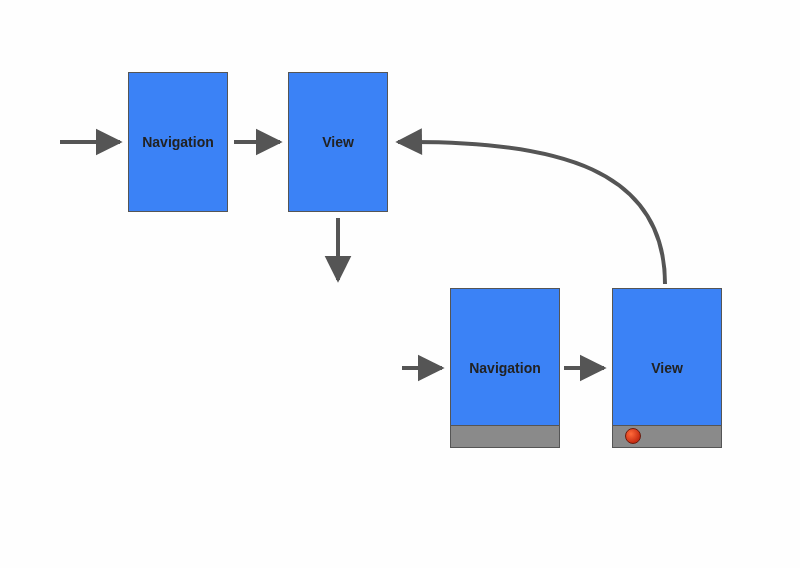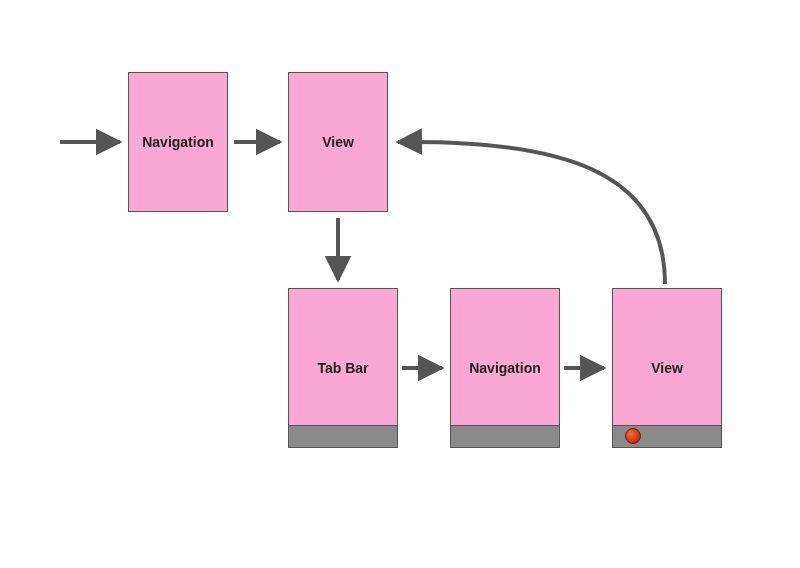--- a/index.html
+++ b/index.html
@@ -11,21 +11,21 @@
     font-family: Arial, Helvetica, sans-serif;
   }
   .canvas {
     position: relative;
     width: 800px;
     height: 568px;
   }
   .node {
     position: absolute;
     box-sizing: border-box;
-    background: #f9a8d4;
+    background: #3b82f6;
     border: 1px solid #555;
     display: flex;
     align-items: center;
     justify-content: center;
     font-weight: bold;
     font-size: 14px;
     color: #222;
     text-align: center;
   }
   .tabstrip {
@@ -61,24 +61,20 @@
 <div class="canvas">
 
   <div class="node" style="left:128px; top:72px; width:100px; height:140px;">
     <span>Navigation</span>
   </div>
 
   <div class="node" style="left:288px; top:72px; width:100px; height:140px;">
     <span>View</span>
   </div>
 
-  <div class="node" style="left:288px; top:288px; width:110px; height:160px;">
-    <span>Tab Bar</span>
-    <div class="tabstrip"></div>
-  </div>
 
   <div class="node" style="left:450px; top:288px; width:110px; height:160px;">
     <span>Navigation</span>
     <div class="tabstrip"></div>
   </div>
 
   <div class="node" style="left:612px; top:288px; width:110px; height:160px;">
     <span>View</span>
     <div class="tabstrip">
       <div class="dot"></div>

